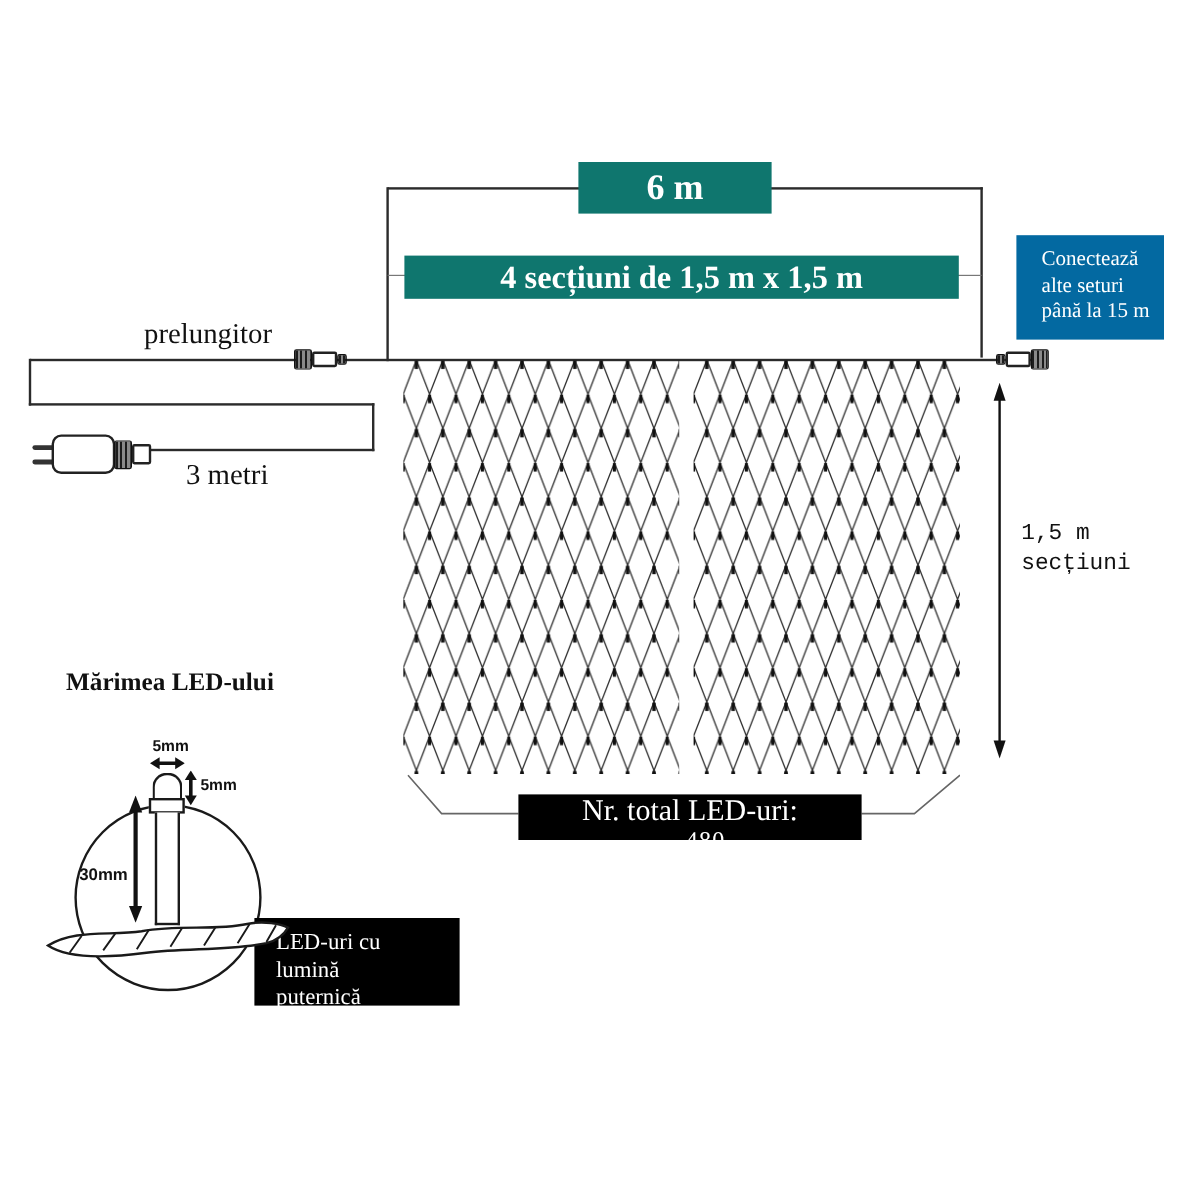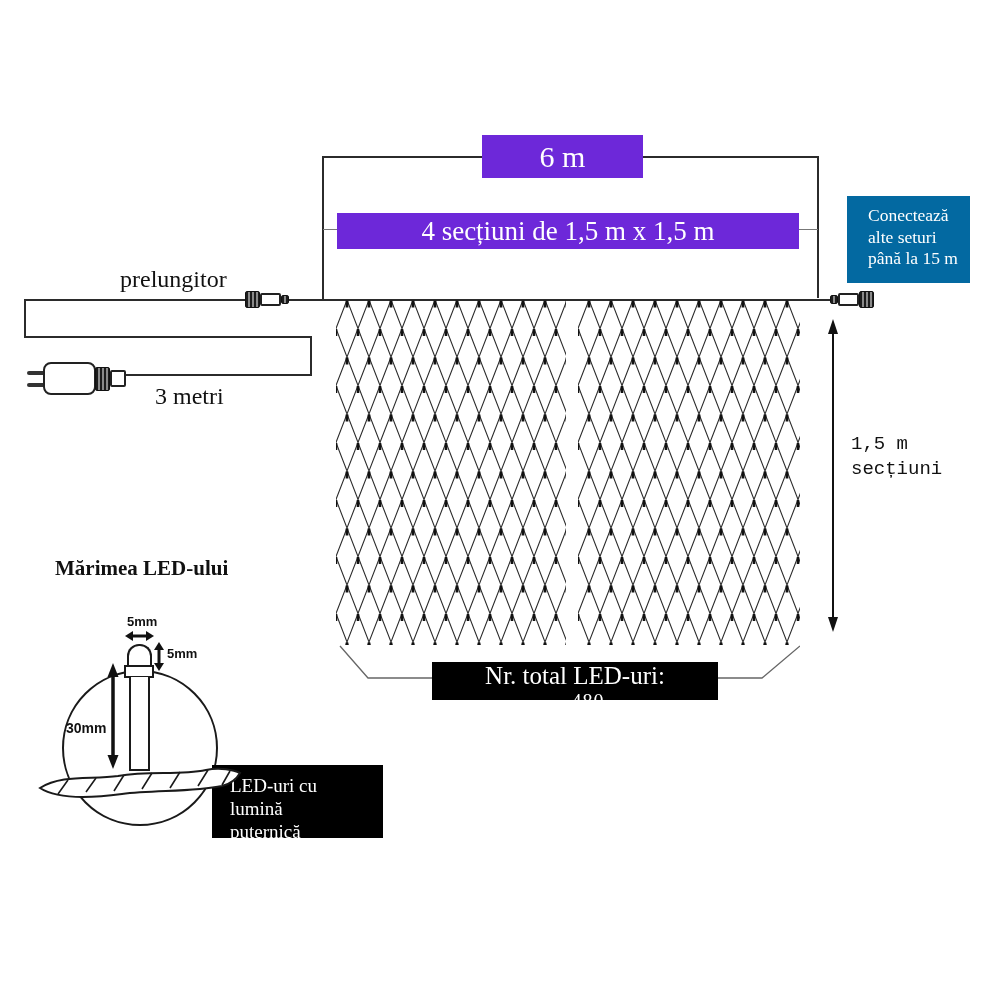--- a/index.html
+++ b/index.html
@@ -6,22 +6,22 @@
   html,body { background:#ffffff; }
   .canvas {
     position:relative; width:1000px; height:1000px; background:#ffffff;
     font-family:"Liberation Serif","DejaVu Serif",serif; overflow:hidden;
   }
   .abs { position:absolute; }
   .hline { position:absolute; background:#2b2b2b; height:2px; }
   .hline.thin { height:1px; background:#777; }
   .vline { position:absolute; background:#2b2b2b; width:2px; }
   .blackbar {
-    position:absolute; background:#6d28d9; color:#fff; display:flex;
-    align-items:center; justify-content:center; text-align:center;
+    position:absolute; background:#0f766e; color:#fff; display:flex;
+    align-items:center; justify-content:center; text-align:center;font-weight:bold;
   }
   .bar-6m { font-size:30px; }
   .bar-sections { font-size:27px; }
   .connect-box {
     position:absolute; background:#0369a1; color:#fff; font-size:17.5px;
     line-height:21.5px; padding:9px 6px 6px 21px; text-align:left;
   }
   .label-serif { position:absolute; color:#111; font-size:24px; white-space:nowrap; }
   .total-bar {
     position:absolute; background:#000; color:#fff; display:flex;

